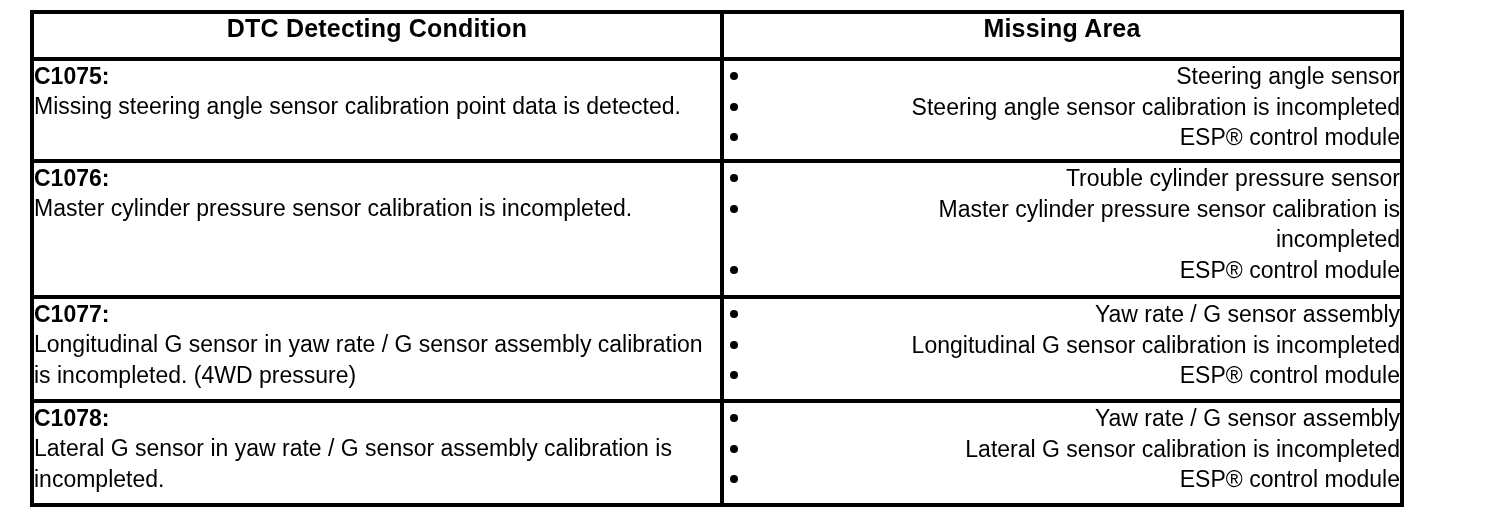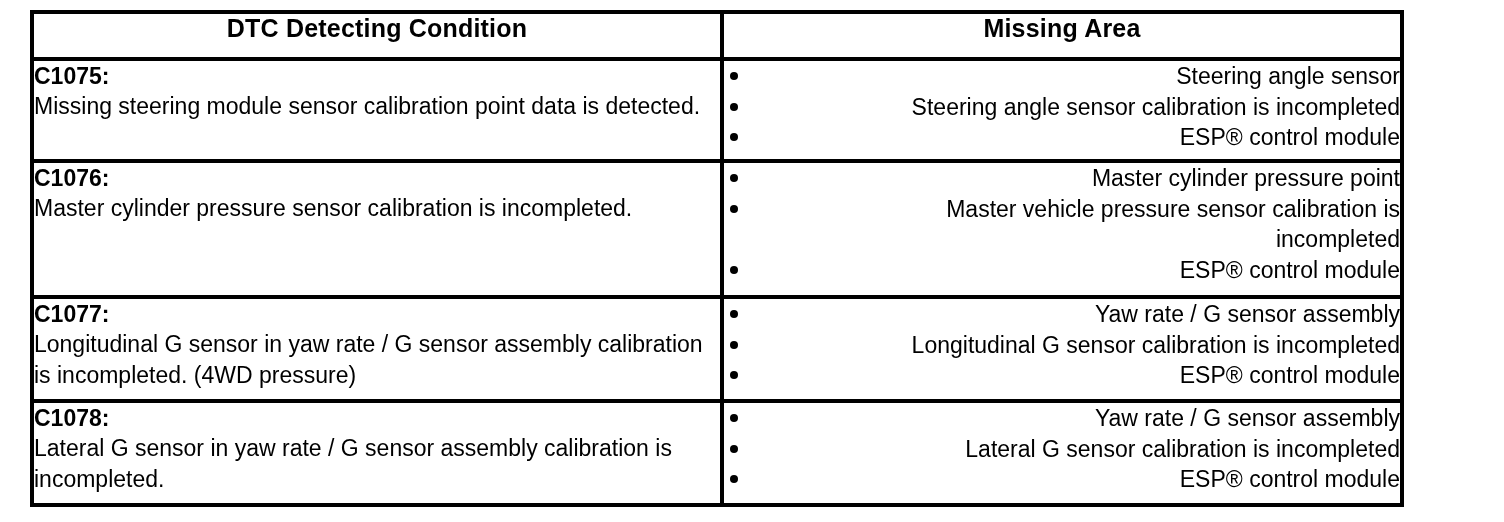--- a/index.html
+++ b/index.html
@@ -129,21 +129,21 @@
       <tr>
         <th class="header-cell">DTC Detecting Condition</th>
         <th class="header-cell">Missing Area</th>
       </tr>
     </thead>
     <tbody>
 
       <tr class="row-r0">
         <td class="cond-cell">
           <div class="code-line">C1075:</div>
-          <div class="desc-line">Missing steering module sensor calibration point data is detected.</div>
+          <div class="desc-line">Missing steering angle sensor calibration point data is detected.</div>
         </td>
         <td class="area-cell">
           <ul class="bullet-list">
             <li class="bullet-item">
               <span class="dot"></span>
               <span class="bullet-text">Steering angle sensor</span>
             </li>
             <li class="bullet-item">
               <span class="dot"></span>
               <span class="bullet-text">Steering angle sensor calibration is incompleted</span>
@@ -158,25 +158,25 @@
 
       <tr class="row-r1">
         <td class="cond-cell">
           <div class="code-line">C1076:</div>
           <div class="desc-line">Master cylinder pressure sensor calibration is incompleted.</div>
         </td>
         <td class="area-cell">
           <ul class="bullet-list">
             <li class="bullet-item">
               <span class="dot"></span>
-              <span class="bullet-text">Master cylinder pressure point</span>
-            </li>
-            <li class="bullet-item">
-              <span class="dot"></span>
-              <span class="bullet-text">Master vehicle pressure sensor calibration is</span>
+              <span class="bullet-text">Trouble cylinder pressure sensor</span>
+            </li>
+            <li class="bullet-item">
+              <span class="dot"></span>
+              <span class="bullet-text">Master cylinder pressure sensor calibration is</span>
               <span class="wrap-line">incompleted</span>
             </li>
             <li class="bullet-item">
               <span class="dot"></span>
               <span class="bullet-text">ESP® control module</span>
             </li>
           </ul>
         </td>
       </tr>
 

